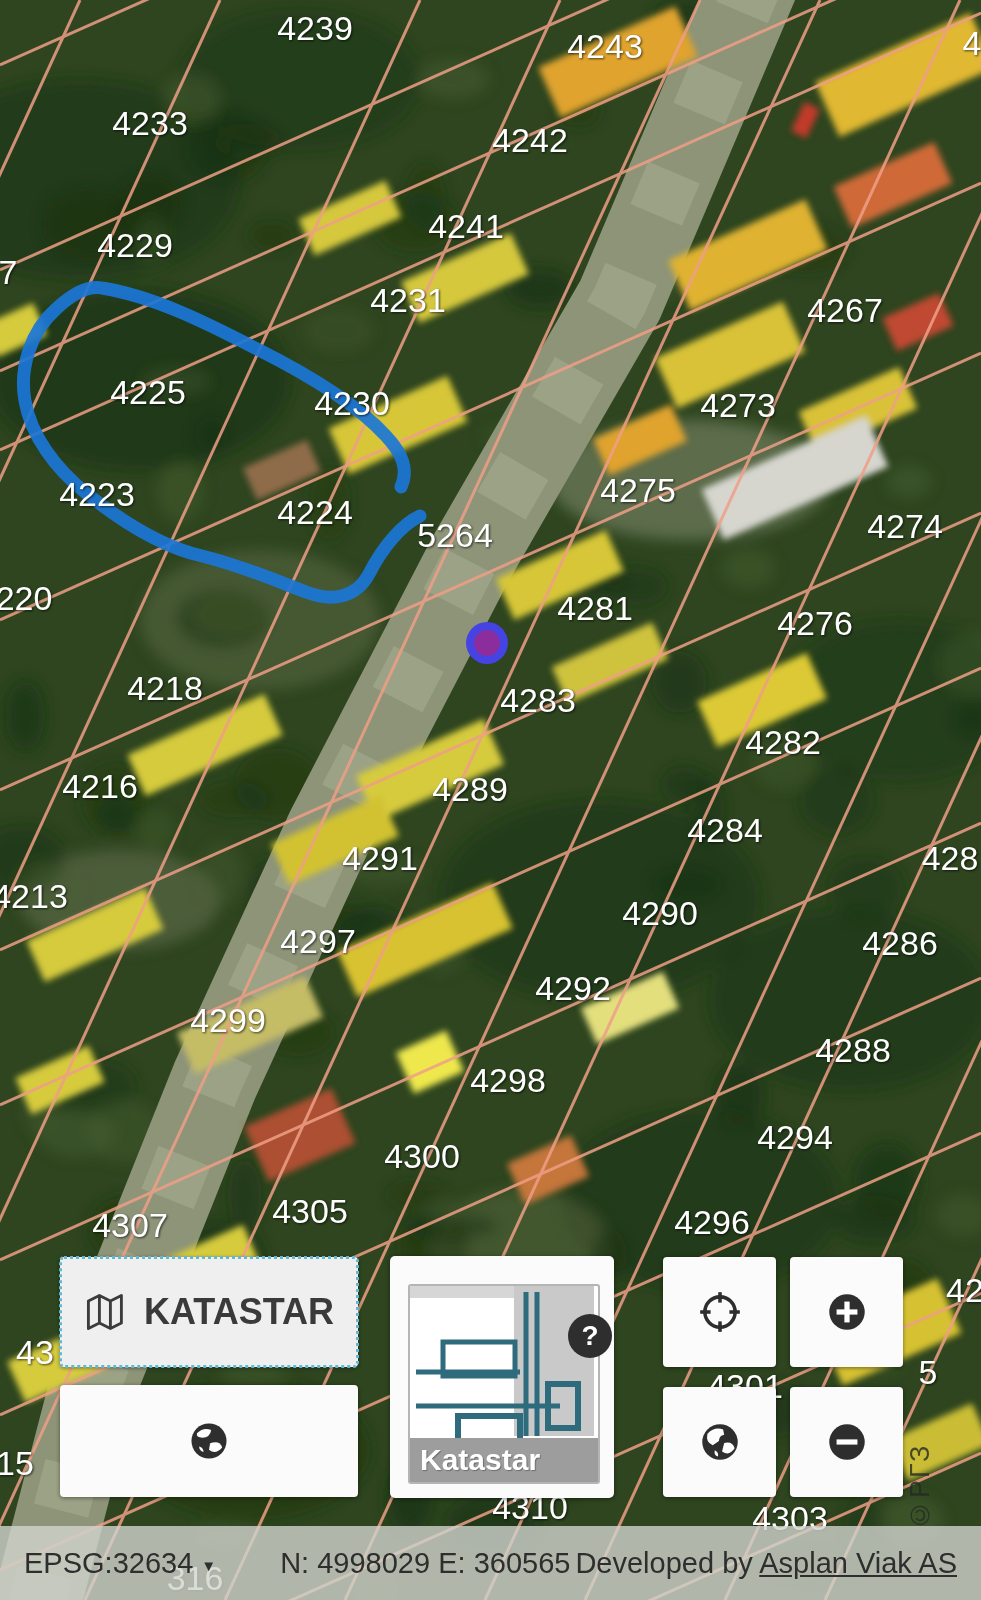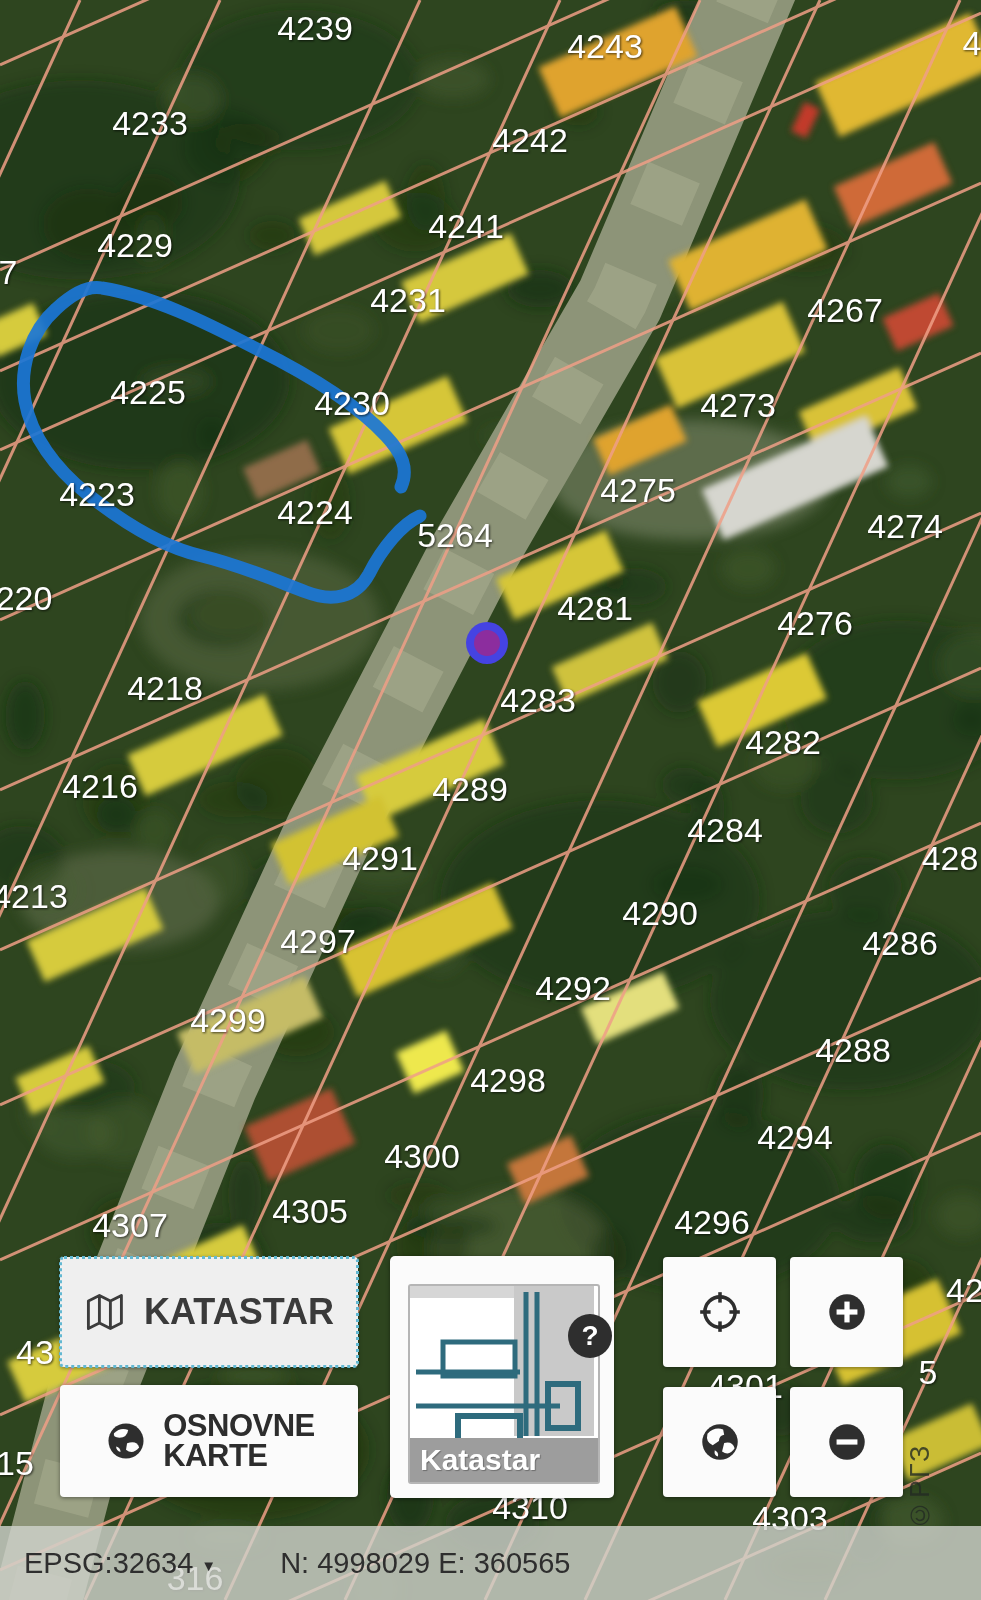--- a/index.html
+++ b/index.html
@@ -296,24 +296,20 @@
     <span>KATASTAR</span>
   </div>
 
   <div class="ovl btn" id="btn-osnovne">
     <svg width="46" height="46" viewBox="0 0 42 42">
       <circle cx="21" cy="21" r="16" fill="#2e2e2e"></circle>
       <path d="M10 14 q6 -6 13 -3 q-1 7 -8 7 q-6 0 -5 -4 Z" fill="#fdfdfd"></path>
       <path d="M22 23 q9 -3 11 4 q-6 7 -12 2 Z" fill="#fdfdfd"></path>
       <path d="M12 26 q4 1 4 5 q-4 -1 -4 -5 Z" fill="#fdfdfd"></path>
     </svg>
-    <span class="two-line">
-      <span>OSNOVNE</span>
-      <span>KARTE</span>
-    </span>
   </div>
 
   <div class="ovl" id="layer-card">
     <div id="layer-thumb">
       <svg width="184" height="192" viewBox="0 0 184 192">
         <rect width="184" height="192" fill="#ffffff"></rect>
         <rect x="104" y="0" width="80" height="150" fill="#c9c9c9"></rect>
         <rect x="0" y="0" width="104" height="12" fill="#d6d6d6"></rect>
         <g stroke="#2e6b7d" stroke-width="5" fill="none">
           <line x1="116" y1="6" x2="116" y2="150"></line>
@@ -364,14 +360,15 @@
       <rect x="13" y="20.5" width="20" height="5" fill="#fff"></rect>
     </svg>
   </div>
 
   <div class="ovl" id="status-bar">
     <div id="epsg">
       <span>EPSG:32634</span>
       <span class="caret">▼</span>
     </div>
     <div id="coords">N: 4998029 E: 360565</div>
+    <div id="devby"><span>Developed by </span><a href="#">Asplan Viak AS</a></div>
   </div>
 </div>
 
 </body></html>

